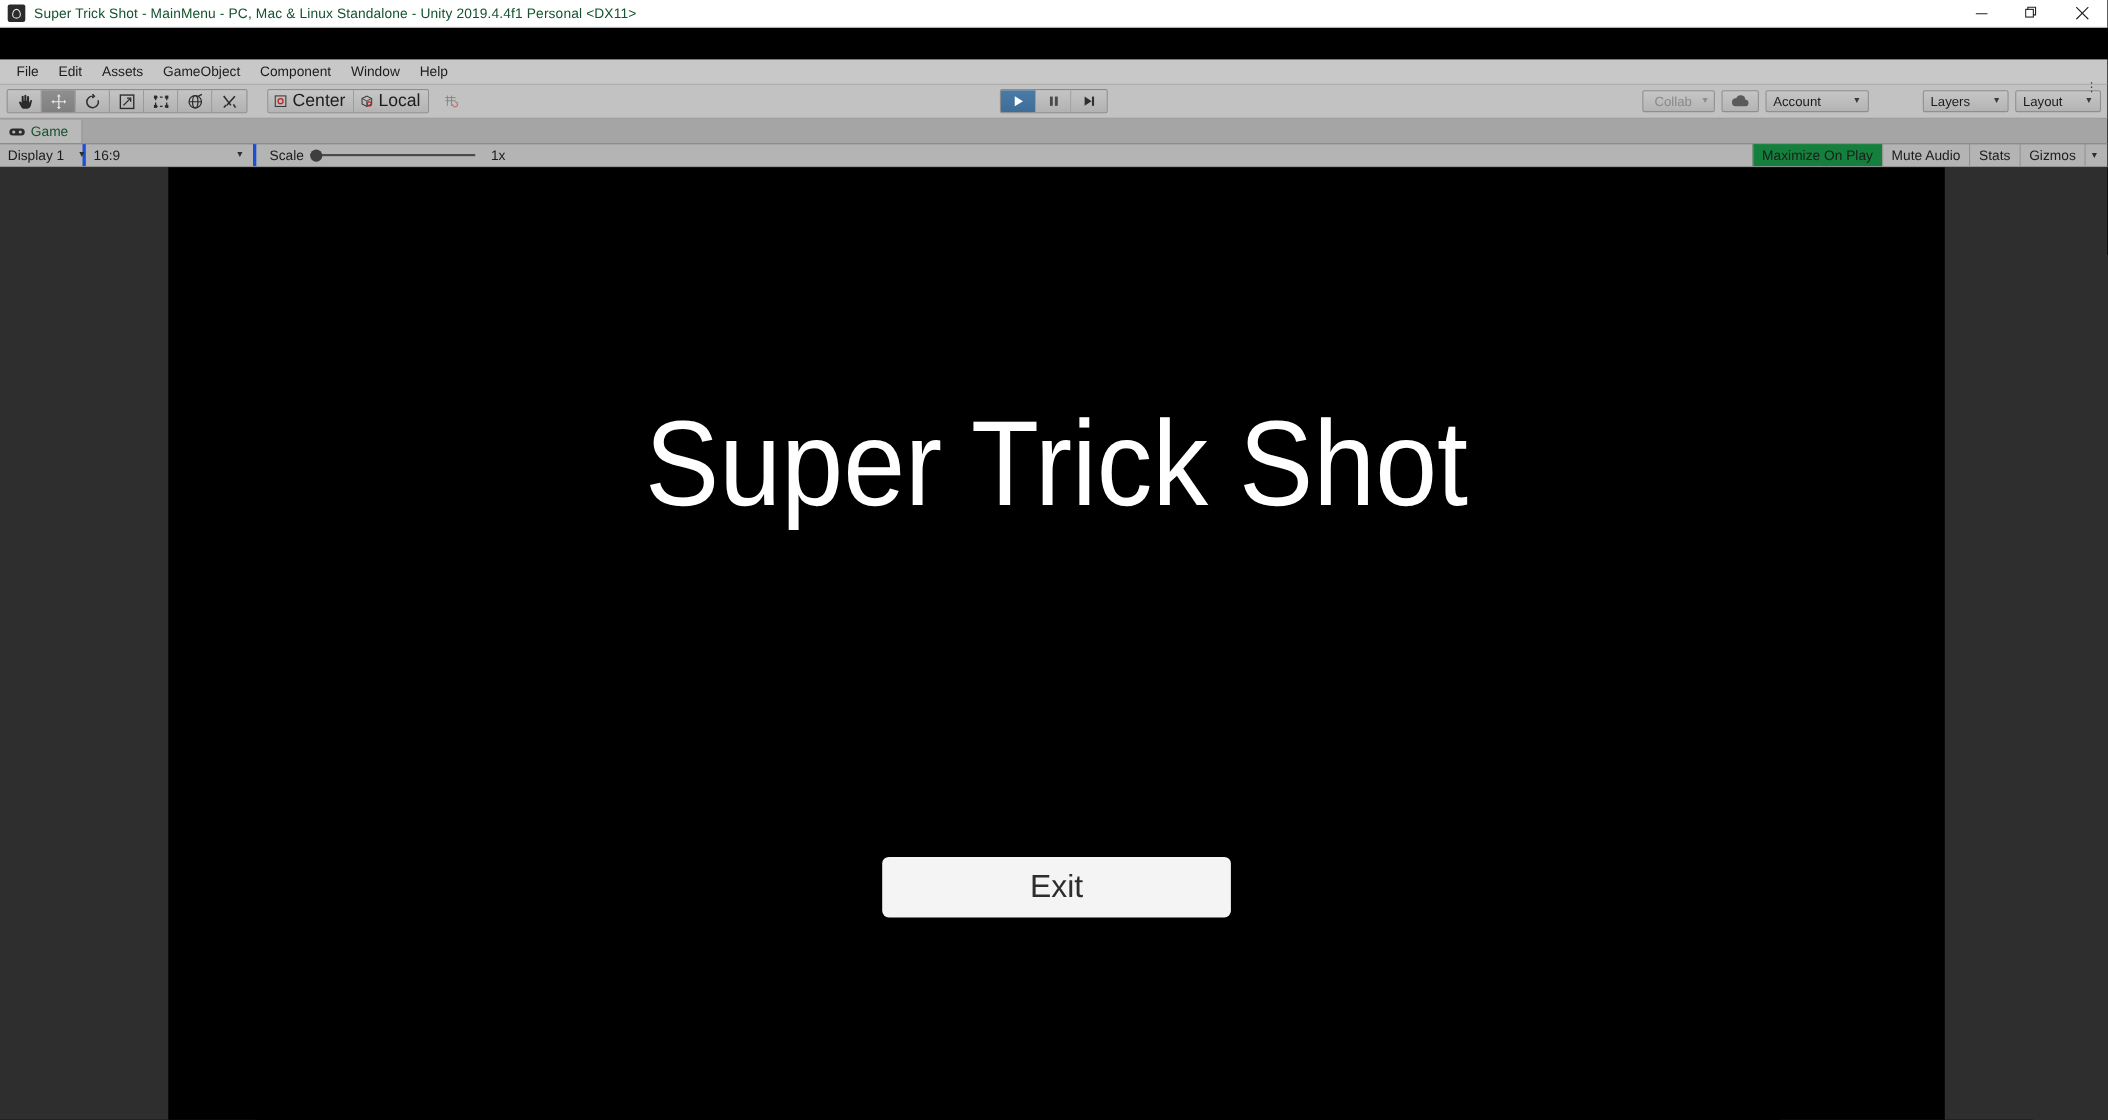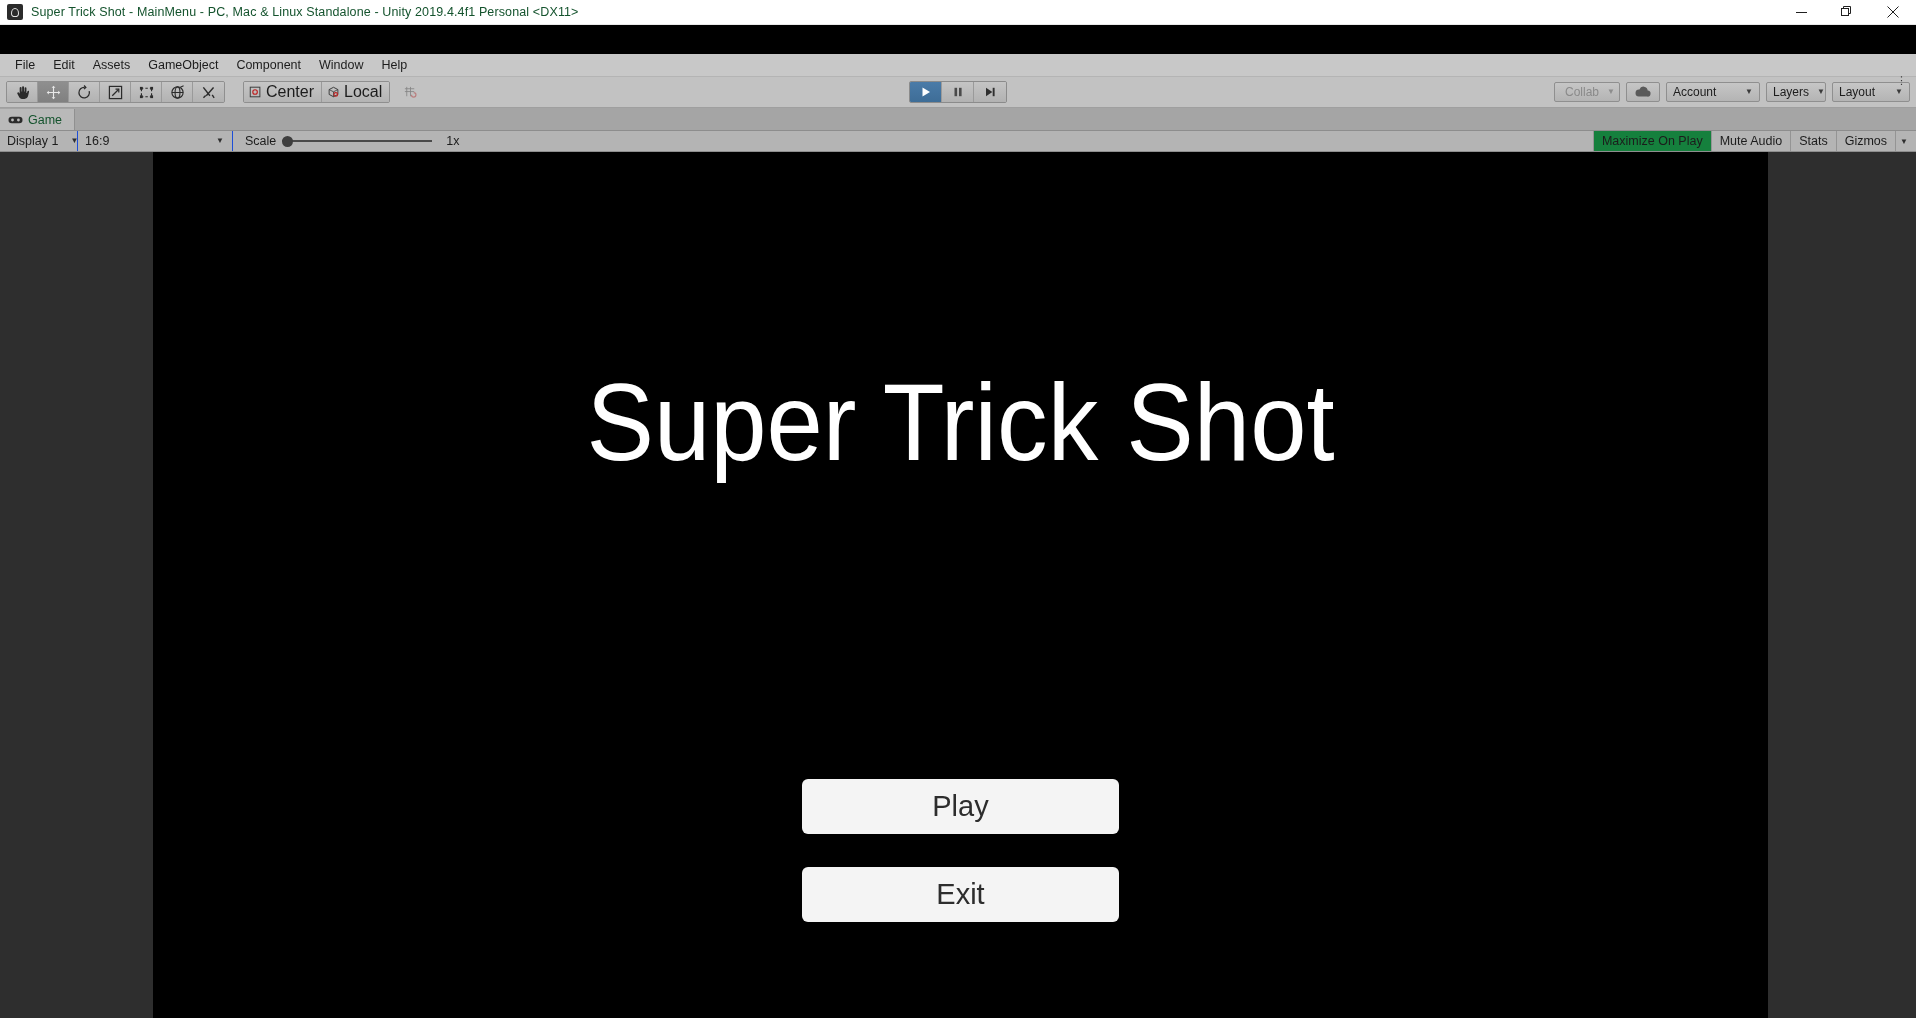--- a/index.html
+++ b/index.html
@@ -204,21 +204,21 @@
   }
   .pill.dim { color: #8a8a8a; }
   .pill .caret {
     margin-left: 8px;
     font-size: 8px;
     line-height: 1;
     color: #3a3a3a;
   }
   .pill.dim .caret { color: #8d8d8d; }
   .pill-w-account { width: 94px; }
-  .pill-w-layers  { width: 60px; }
+  .pill-w-layers  { width: 78px; margin-left: 43px; }
   .pill-w-layout  { width: 78px; }
   .pill-w-collab  { width: 66px; }
   .pill-w-cloud   { width: 34px; justify-content: center; }
   .pill .sp { flex: 1 1 auto; }
 
   
   .tabbar {
     height: 22px;
     background: #a5a5a5;
     display: flex;
@@ -256,21 +256,21 @@
     position: relative;
     border-bottom: 1px solid #8e8e8e;
     font-size: 12.5px;
     color: #1c1c1c;
   }
   .gb-field {
     height: 20px;
     display: flex;
     align-items: center;
     padding: 0 4px 0 7px;
-    border-right: 1px solid #1d4ed8;
+    border-right: 3px solid #1d4ed8;
     box-sizing: border-box;
     white-space: nowrap;
   }
   .gb-caret {
     font-size: 8px;
     line-height: 1;
     color: #2e2e2e;
     margin-left: auto;
     padding-left: 12px;
     padding-right: 4px;
@@ -597,17 +597,16 @@
     <div class="gb-btn">Stats</div>
     <div class="gb-btn">Gizmos</div>
     <div class="gb-gizmo-caret">▼</div>
   </div>
 </div>
 
 <div class="gameview">
   <div class="game-screen">
     <div class="game-title">Super Trick Shot</div>
     <div class="menu-buttons">
-      <div class="menu-btn">Play</div>
       <div class="menu-btn">Exit</div>
     </div>
   </div>
 </div>
 
 </body></html>

